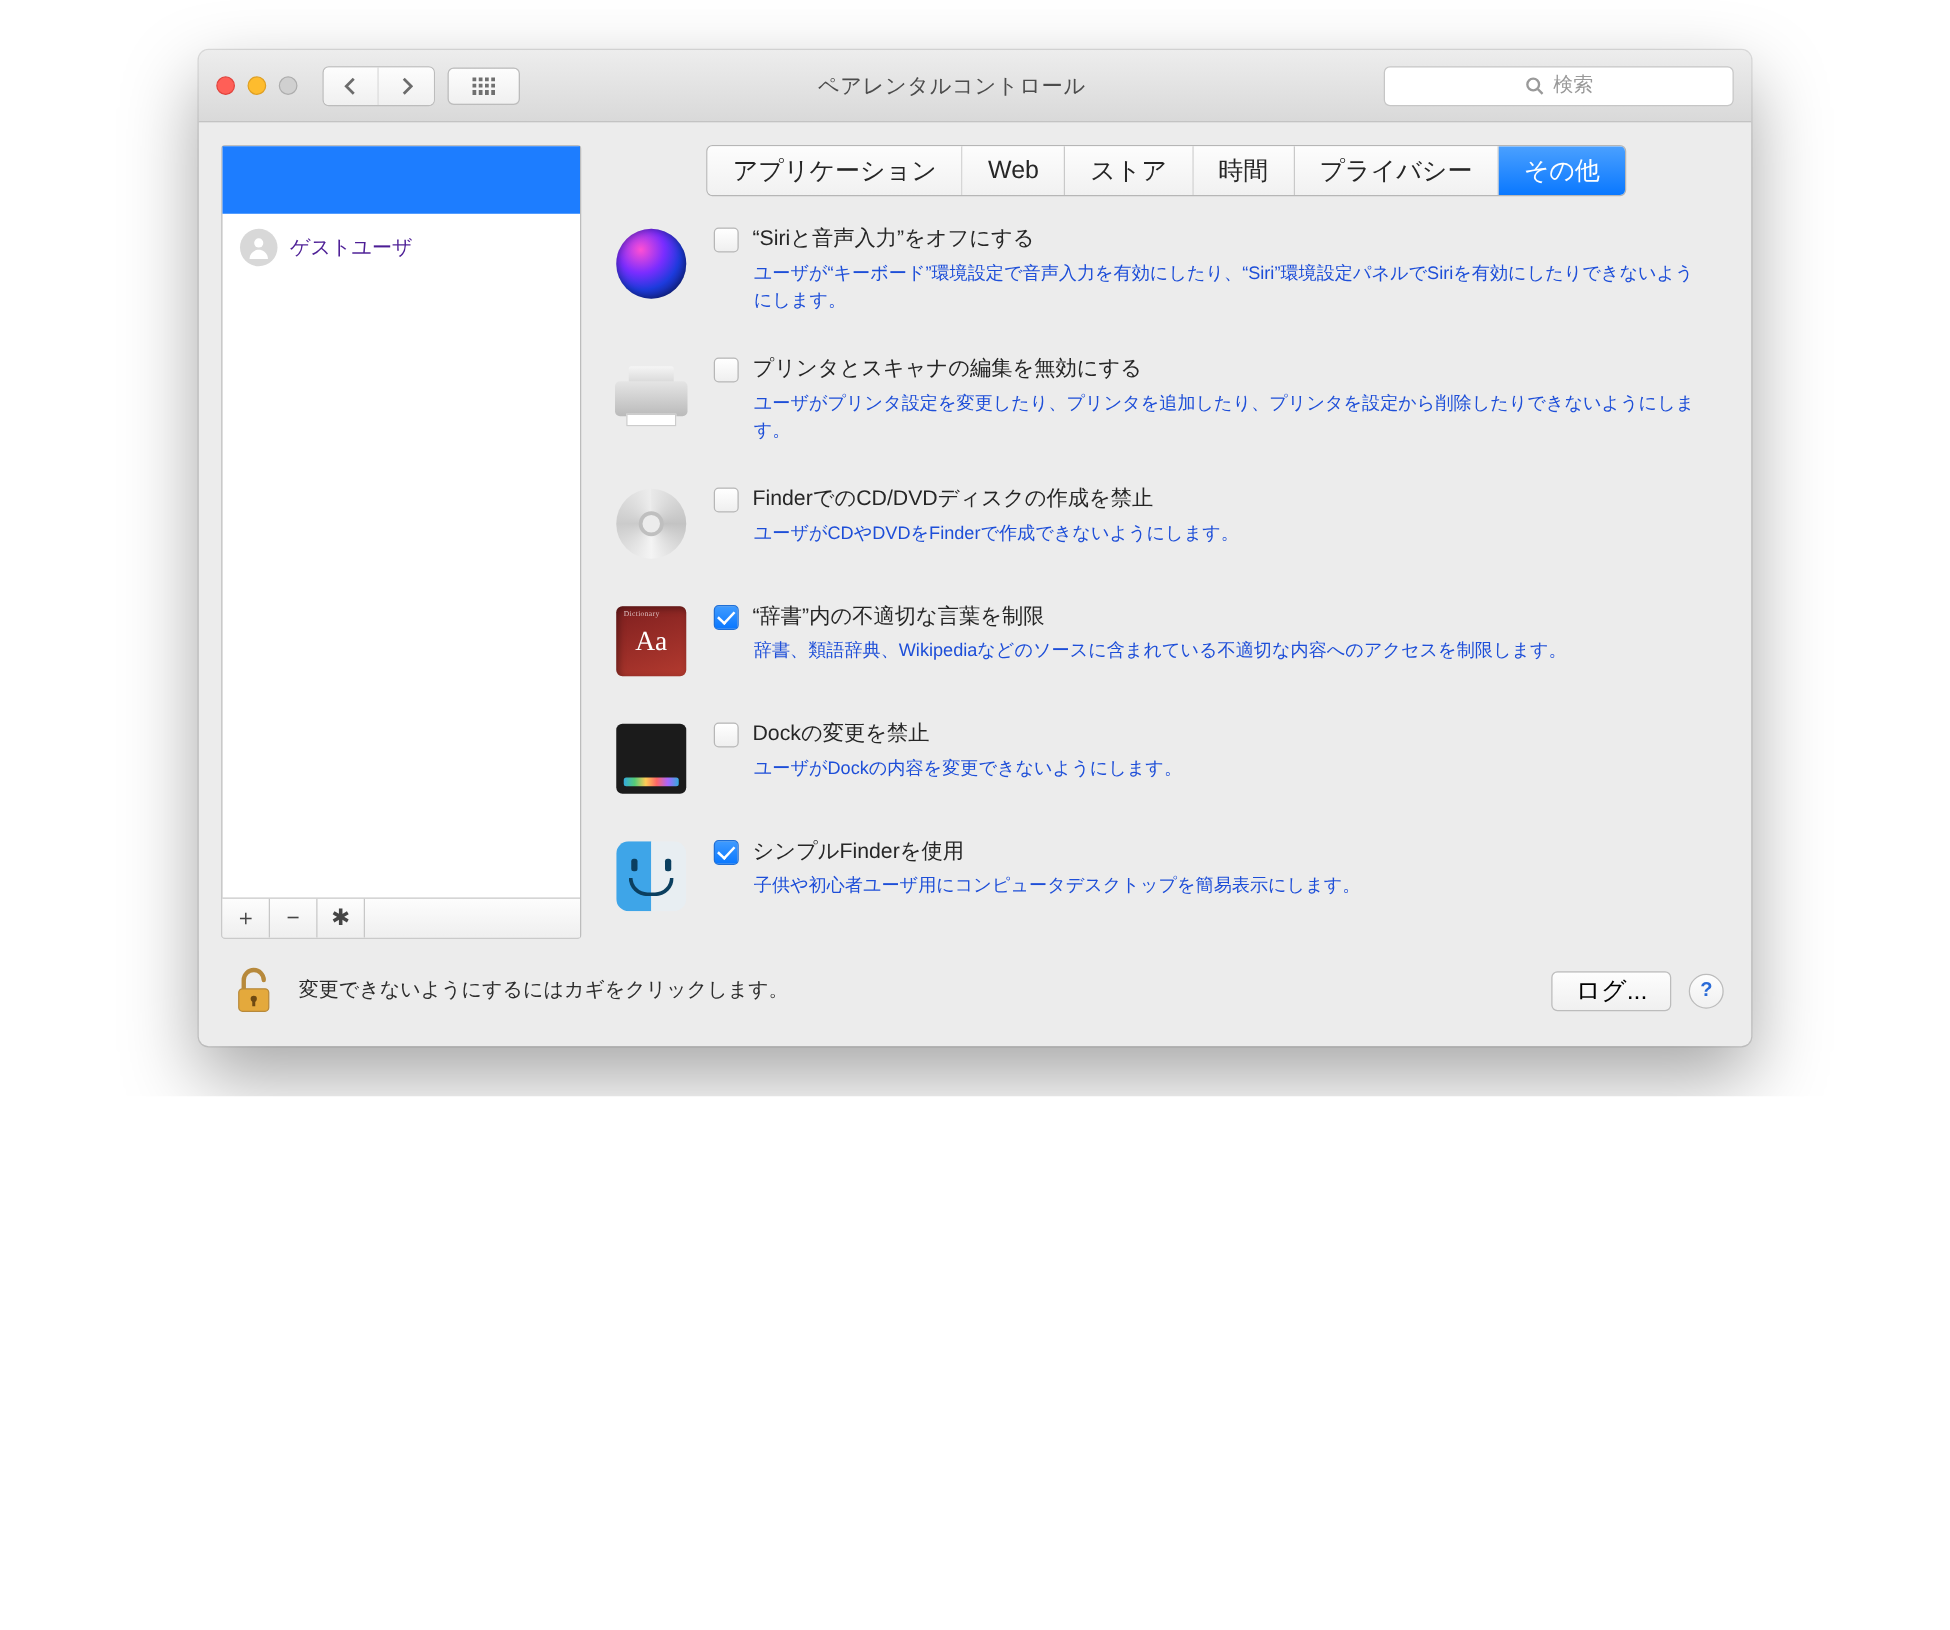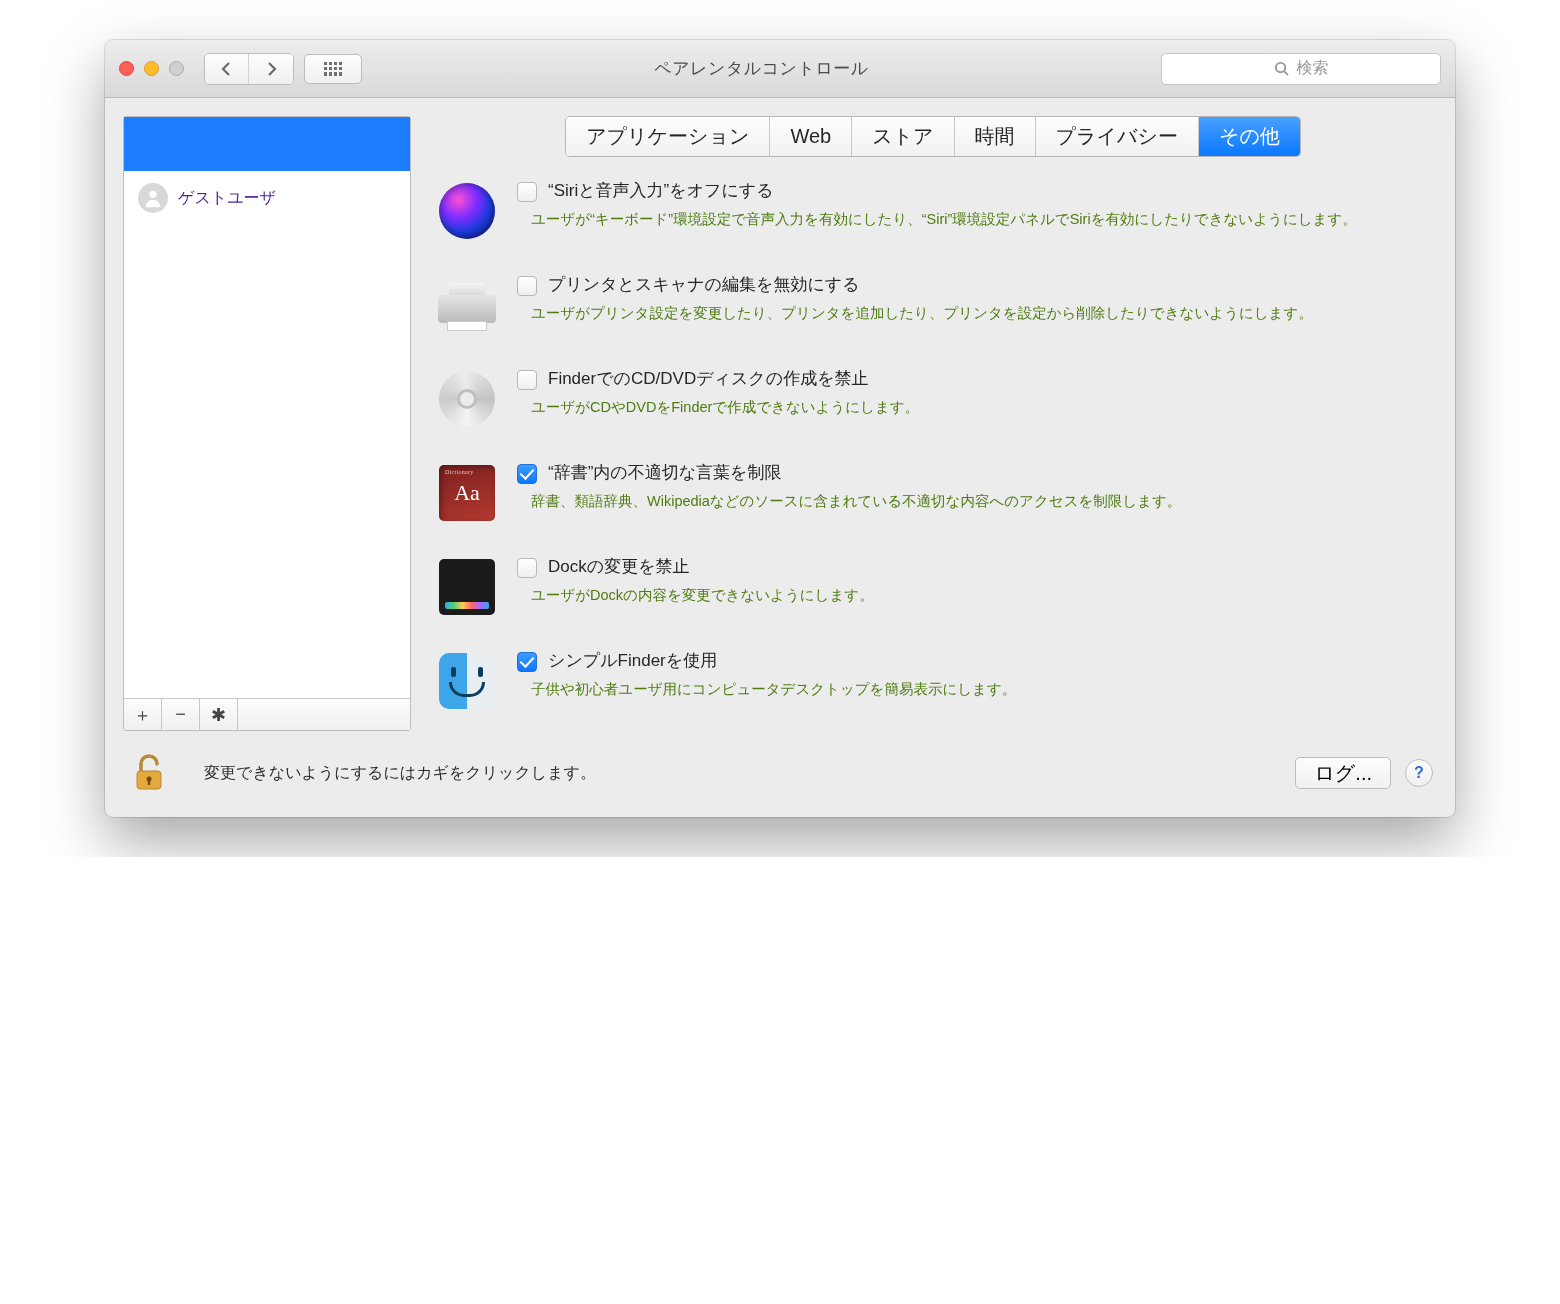--- a/index.html
+++ b/index.html
@@ -3,21 +3,21 @@
 <meta charset="utf-8">
 <style>
   * { box-sizing: border-box; margin: 0; padding: 0; }
   body {
     font-family: -apple-system, "Helvetica Neue", Arial, sans-serif;
     background: #fff;
     display: flex; align-items: flex-start; justify-content: center;
     padding: 40px;
   }
   .window {
-    width: 1350px;
+    width: 1242px;
     background: #ececec;
     border-radius: 8px;
     box-shadow: 0 25px 60px rgba(0,0,0,0.35), 0 0 0 1px rgba(0,0,0,0.12);
     overflow: hidden;
   }
   
   .titlebar {
     height: 58px;
     background: linear-gradient(#ededed,#d9d9d9);
     border-bottom: 1px solid #b8b8b8;
@@ -60,21 +60,21 @@
   .tabgroup button.active{background:linear-gradient(#4aa0ff,#0a78ff);color:#fff;}
   .options{margin-top:22px;display:flex;flex-direction:column;gap:30px;padding:0 20px 18px 6px;}
   .option{display:flex;gap:18px;align-items:flex-start;}
   .opticon{width:64px;height:64px;flex-shrink:0;display:flex;align-items:center;justify-content:center;}
   .optbody{flex:1;}
   .optline1{display:flex;align-items:flex-end;gap:11px;}
   .chk{width:20px;height:20px;border:1px solid #b7b7b7;border-radius:4px;background:linear-gradient(#fff,#efefef);flex-shrink:0;position:relative;cursor:pointer;}
   .chk.checked{background:linear-gradient(#3f9bff,#0a78ff);border-color:#1f6fd6;}
   .chk.checked::after{content:"";position:absolute;left:5px;top:1px;width:6px;height:11px;border:solid #fff;border-width:0 2.5px 2.5px 0;transform:rotate(43deg);}
   .optlabel{font-size:17px;color:#262626;}
-  .optdesc{font-size:14.5px;color:#4d7c0f;margin-top:6px;margin-left:14px;line-height:1.55;}
+  .optdesc{font-size:14.5px;color:#1d4ed8;margin-top:6px;margin-left:32px;line-height:1.55;}
   
   .siri{width:56px;height:56px;border-radius:50%;background:radial-gradient(circle at 35% 30%, #ff4fd3 0%, #7a2dff 35%, #1d3bdd 60%, #0a1050 100%);box-shadow:inset 0 0 8px rgba(0,0,0,0.4);}
   .printer{width:58px;height:48px;position:relative;}
   .printer .body{width:58px;height:28px;background:linear-gradient(#e5e5e5,#bababa);border-radius:4px;position:absolute;top:14px;}
   .printer .top{width:36px;height:14px;background:linear-gradient(#f5f5f5,#d7d7d7);border-radius:2px;position:absolute;left:11px;top:2px;}
   .printer .tray{width:40px;height:10px;background:#fff;border:1px solid #ccc;position:absolute;left:9px;bottom:-2px;}
   .disc{width:56px;height:56px;border-radius:50%;background:conic-gradient(#e9e9e9,#c3c3c3,#f4f4f4,#cbcbcb,#ededed);display:flex;align-items:center;justify-content:center;}
   .disc::after{content:"";width:14px;height:14px;border-radius:50%;background:#ececec;border:3px solid #bfbfbf;}
   .dict{width:56px;height:56px;background:linear-gradient(160deg,#7e1f1f,#b33a2f);border-radius:5px;display:flex;align-items:center;justify-content:center;color:#fff;font-family:Georgia,serif;font-size:22px;box-shadow:inset 2px 2px 6px rgba(0,0,0,0.35);position:relative;}
   .dict::before{content:"Dictionary";position:absolute;top:4px;left:6px;font-size:6px;letter-spacing:0.3px;opacity:0.7;}
@@ -83,21 +83,21 @@
   .finder{width:56px;height:56px;border-radius:10px;overflow:hidden;display:flex;}
   .finder .l{flex:1;background:#3ea5e8;}
   .finder .r{flex:1;background:#e8eef2;}
   .finder{position:relative;}
   .finder::after{content:"";position:absolute;left:10px;right:10px;bottom:12px;height:12px;border-bottom:3px solid #0b3f5f;border-left:3px solid #0b3f5f;border-right:3px solid #0b3f5f;border-radius:0 0 16px 16px;}
   .finder::before{content:"";position:absolute;left:12px;top:14px;width:5px;height:10px;background:#0b3f5f;border-radius:2px;box-shadow:27px 0 0 #0b3f5f;}
   
   .footer{display:flex;align-items:center;padding:10px 22px 22px 22px;gap:14px;}
   .lock{width:44px;height:44px;display:flex;align-items:center;justify-content:center;}
   .lock svg{width:36px;height:40px;}
-  .footer-text{font-size:16px;color:#2c2c2c;margin-left:19px;}
+  .footer-text{font-size:16px;color:#2c2c2c;}
   .footer-spacer{flex:1;}
   .logbtn{height:32px;padding:0 18px;border:1px solid #bcbcbc;border-radius:5px;background:linear-gradient(#fdfdfd,#f0f0f0);font-size:20px;font-family:inherit;cursor:pointer;}
   .help{width:28px;height:28px;border:1px solid #bcbcbc;border-radius:50%;background:linear-gradient(#fdfdfd,#f0f0f0);display:flex;align-items:center;justify-content:center;color:#2a6bd7;font-weight:600;font-size:16px;cursor:pointer;}
 </style>
 </head>
 <body>
 
 <div class="window">
 
   <div class="titlebar">

